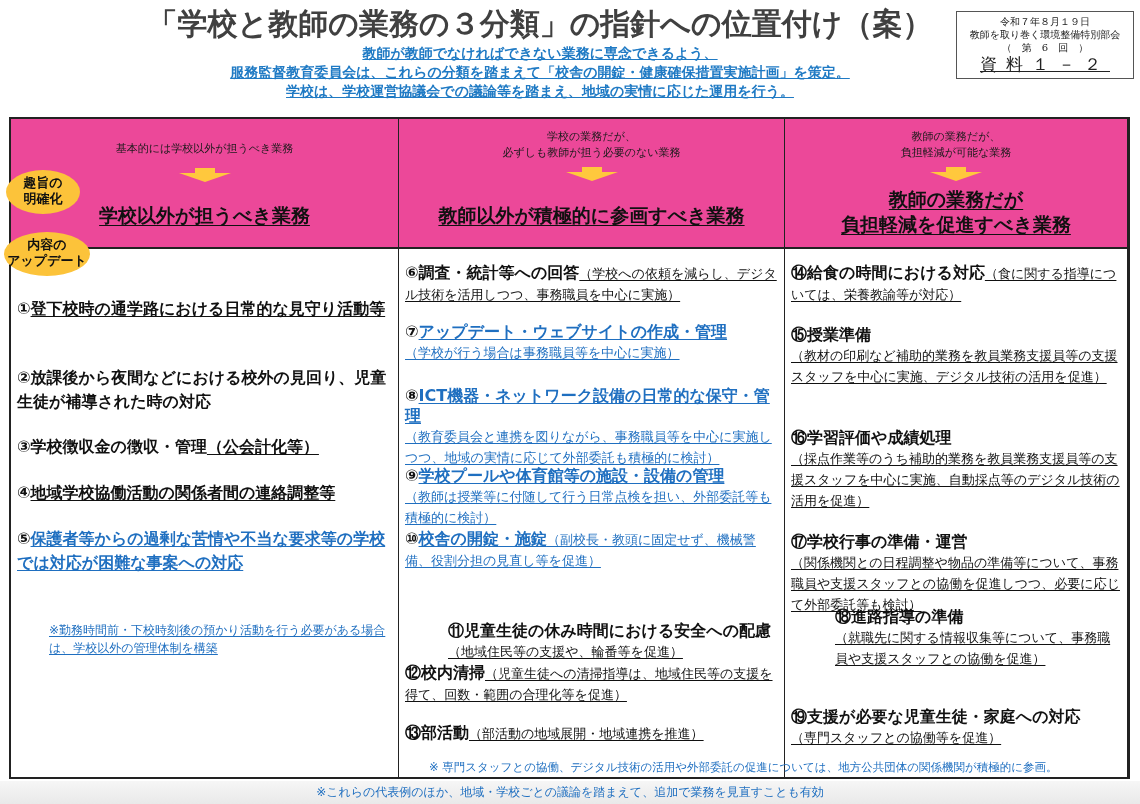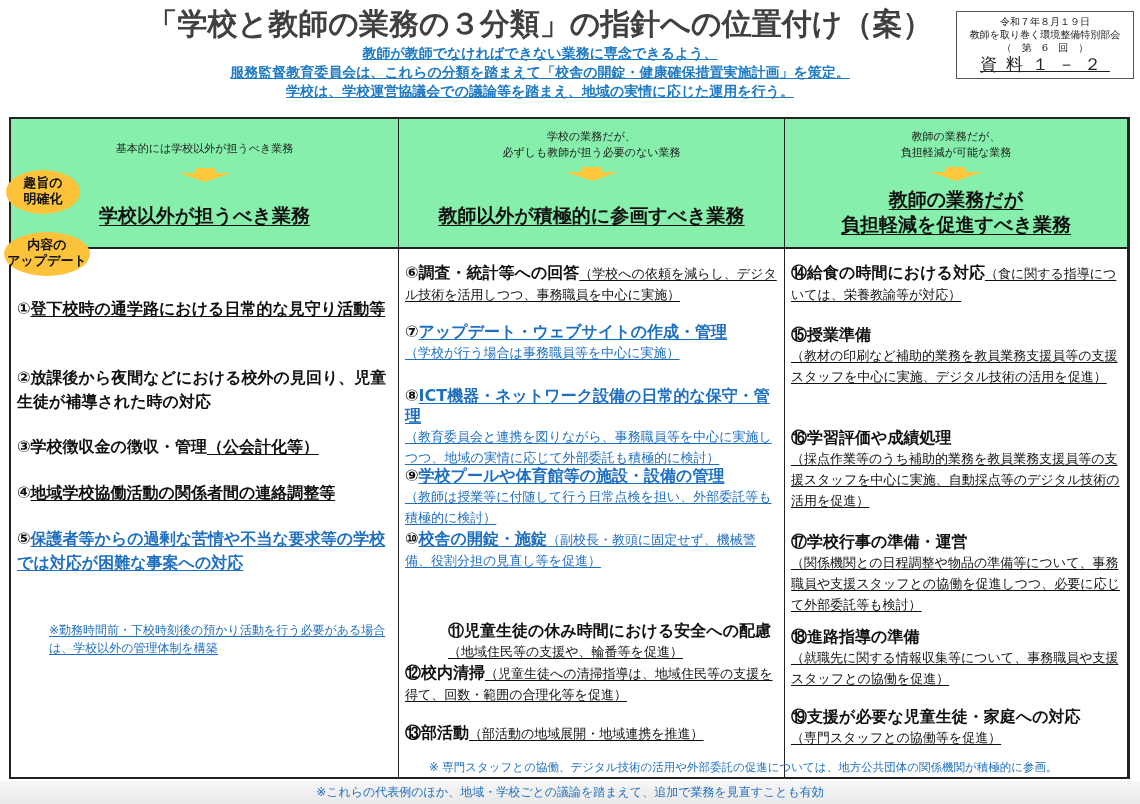--- a/index.html
+++ b/index.html
@@ -17,21 +17,21 @@
   }
   .meta-box .doc-id { font-family: "DejaVu Sans", sans-serif; font-size: 17px; line-height: 20px; letter-spacing: 9px; text-decoration: underline; }
 
   .subtitle { position: absolute; left: 120px; top: 44px; width: 840px; text-align: center;
     color: #1f7ac4; font-weight: bold; font-size: 14px; line-height: 19px; }
   .subtitle div { text-decoration: underline; white-space: nowrap; }
 
   .grid { position: absolute; left: 9px; top: 117px; width: 1121px; height: 662px; border: 2px solid #222; }
   .col { position: absolute; top: 0; height: 100%; border-right: 1px solid #222; }
   .col:last-child { border-right: none; }
-  .col-head { position: absolute; left: 0; top: 0; width: 100%; height: 130px; background: #86efac; border-bottom: 2px solid #222; text-align: center; }
+  .col-head { position: absolute; left: 0; top: 0; width: 100%; height: 130px; background: #ec4899; border-bottom: 2px solid #222; text-align: center; }
   .head-small { font-size: 11px; line-height: 15px; color: #1a1a1a; position: absolute; width: 100%; }
   .arrow { position: absolute; width: 60px; height: 14px; left: 50%; margin-left: -30px; }
   .arrow::before { content: ""; position: absolute; left: 20px; top: 0; width: 20px; height: 5px; background: #ffc83d; }
   .arrow::after { content: ""; position: absolute; left: 4px; top: 5px; width: 0; height: 0;
     border-left: 26px solid transparent; border-right: 26px solid transparent; border-top: 9px solid #ffc83d; }
   .head-big { position: absolute; width: 100%; font-size: 19px; font-weight: bold; line-height: 25px; color: #111; }
   .head-big span { text-decoration: underline; text-underline-offset: 3px; }
   .item { position: absolute; left: 6px; right: 4px; font-size: 14px; line-height: 20px; }
   .item .main { font-weight: bold; font-size: 16px; }
   .item .sub { font-size: 13px; line-height: 20px; }
@@ -135,21 +135,21 @@
     </div>
     <div class="item" style="top:206px;">
       <span class="main">⑮</span><span class="main">授業準備</span><br><span class="sub u">（教材の印刷など補助的業務を教員業務支援員等の支援スタッフを中心に実施、デジタル技術の活用を促進）</span>
     </div>
     <div class="item" style="top:309px;">
       <span class="main">⑯</span><span class="main">学習評価や成績処理</span><br><span class="sub u">（採点作業等のうち補助的業務を教員業務支援員等の支援スタッフを中心に実施、自動採点等のデジタル技術の活用を促進）</span>
     </div>
     <div class="item" style="top:413px;">
       <span class="main">⑰</span><span class="main">学校行事の準備・運営</span><br><span class="sub u">（関係機関との日程調整や物品の準備等について、事務職員や支援スタッフとの協働を促進しつつ、必要に応じて外部委託等も検討）</span>
     </div>
-    <div class="item" style="top:508px;">
+    <div class="item" style="top:488px;margin-left:44px;">
       <span class="main">⑱</span><span class="main">進路指導の準備</span><br><span class="sub u">（就職先に関する情報収集等について、事務職員や支援スタッフとの協働を促進）</span>
     </div>
     <div class="item" style="top:588px;">
       <span class="main">⑲</span><span class="main">支援が必要な児童生徒・家庭への対応</span><br><span class="sub u">（専門スタッフとの協働等を促進）</span>
     </div>
   </div>
 
   <div class="inner-note" style="left:418px; top:641px;">※ 専門スタッフとの協働、デジタル技術の活用や外部委託の促進については、地方公共団体の関係機関が積極的に参画。</div>
 </div>
 

